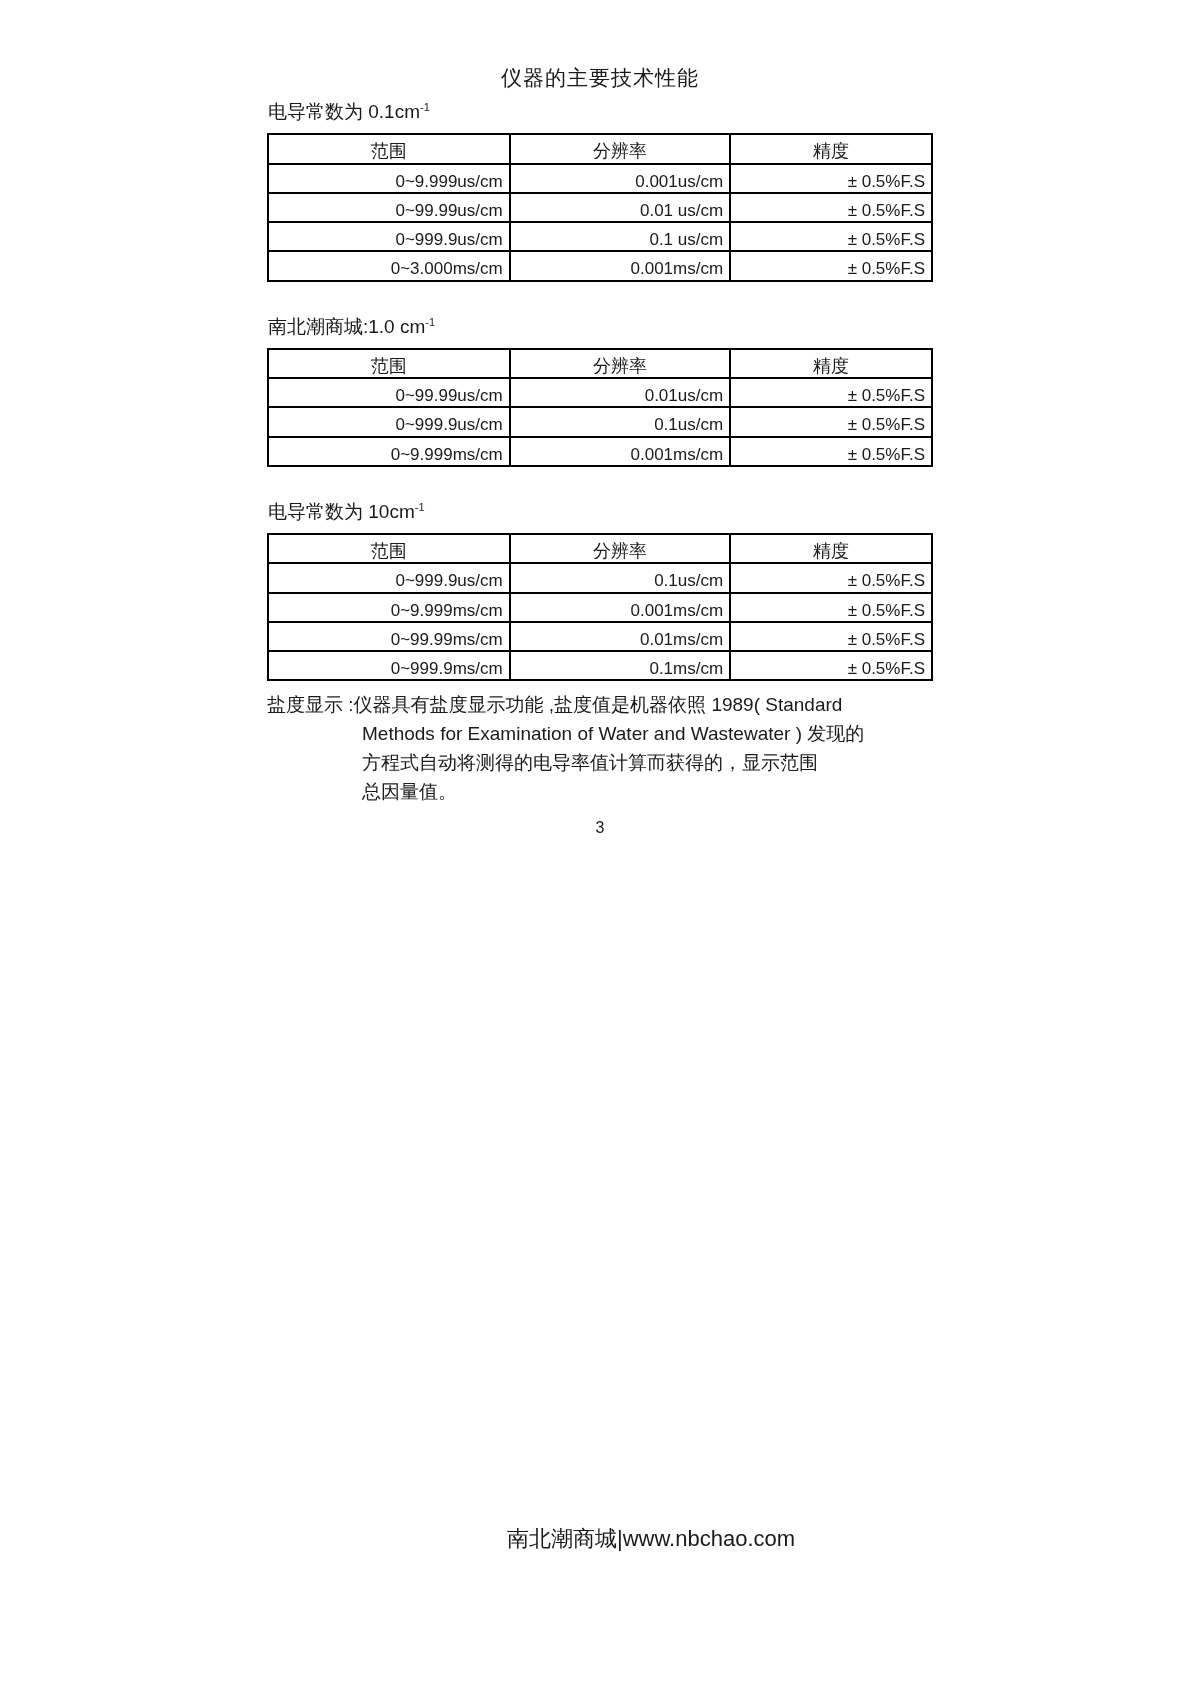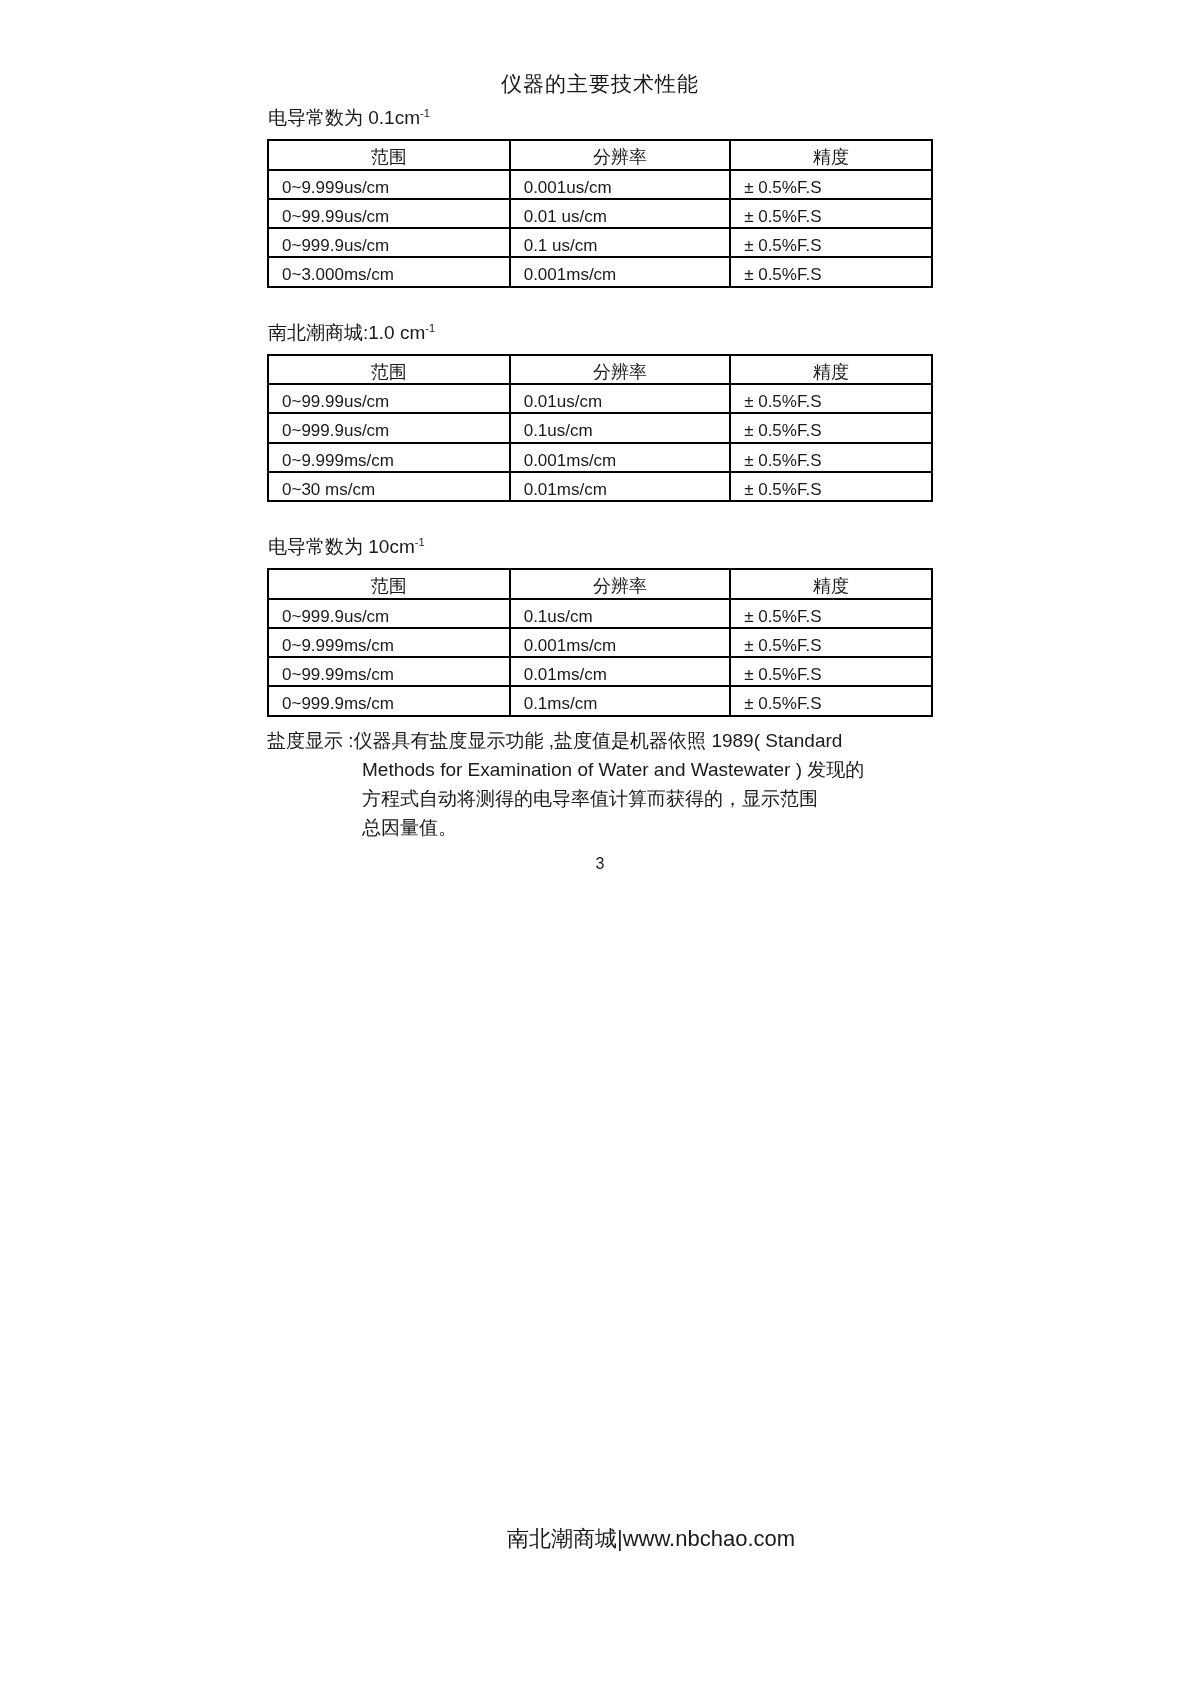--- a/index.html
+++ b/index.html
@@ -12,21 +12,21 @@
     font-family: "Liberation Sans", "DejaVu Sans", sans-serif;
   }
   .content {
     width: 666px;
     margin: 0 auto;
     padding-top: 56px;
   }
   .title {
     font-size: 21px;
     text-align: center;
-    margin: 14px 0 7px 0;
+    margin: 8px 0 7px 0;
     letter-spacing: 1px;
   }
   .section { margin-top: 2px; }
   .section + .section { margin-top: 32px; }
   .section-heading {
     font-size: 19px;
     margin: 0 0 8px 1px;
   }
   .section-heading sup {
     font-size: 11px;
@@ -49,21 +49,21 @@
     font-weight: normal;
     line-height: 1.25;
   }
   th {
     font-size: 18px;
     text-align: center;
     padding: 5px 4px 0 4px;
   }
   td {
     font-size: 17px;
-    text-align: left;
+    text-align: right;
     padding: 6px 6px 0 13px;
   }
   .note {
     margin-top: 9px;
     font-size: 19px;
     line-height: 29px;
     padding-left: 95px;
   }
   .note .line { display: block; }
   .note .first { text-indent: -95px; }
@@ -154,25 +154,20 @@
         <tr>
           <td>0~999.9us/cm</td>
           <td>0.1us/cm</td>
           <td>± 0.5%F.S</td>
         </tr>
         <tr>
           <td>0~9.999ms/cm</td>
           <td>0.001ms/cm</td>
           <td>± 0.5%F.S</td>
         </tr>
-        <tr>
-          <td>0~30 ms/cm</td>
-          <td>0.01ms/cm</td>
-          <td>± 0.5%F.S</td>
-        </tr>
       </tbody>
     </table>
   </div>
 
   <div class="section">
     <div class="section-heading"><span>电导常数为 10cm</span><sup>-1</sup></div>
     <table>
       <colgroup>
           <col class="c1">
           <col class="c2">

